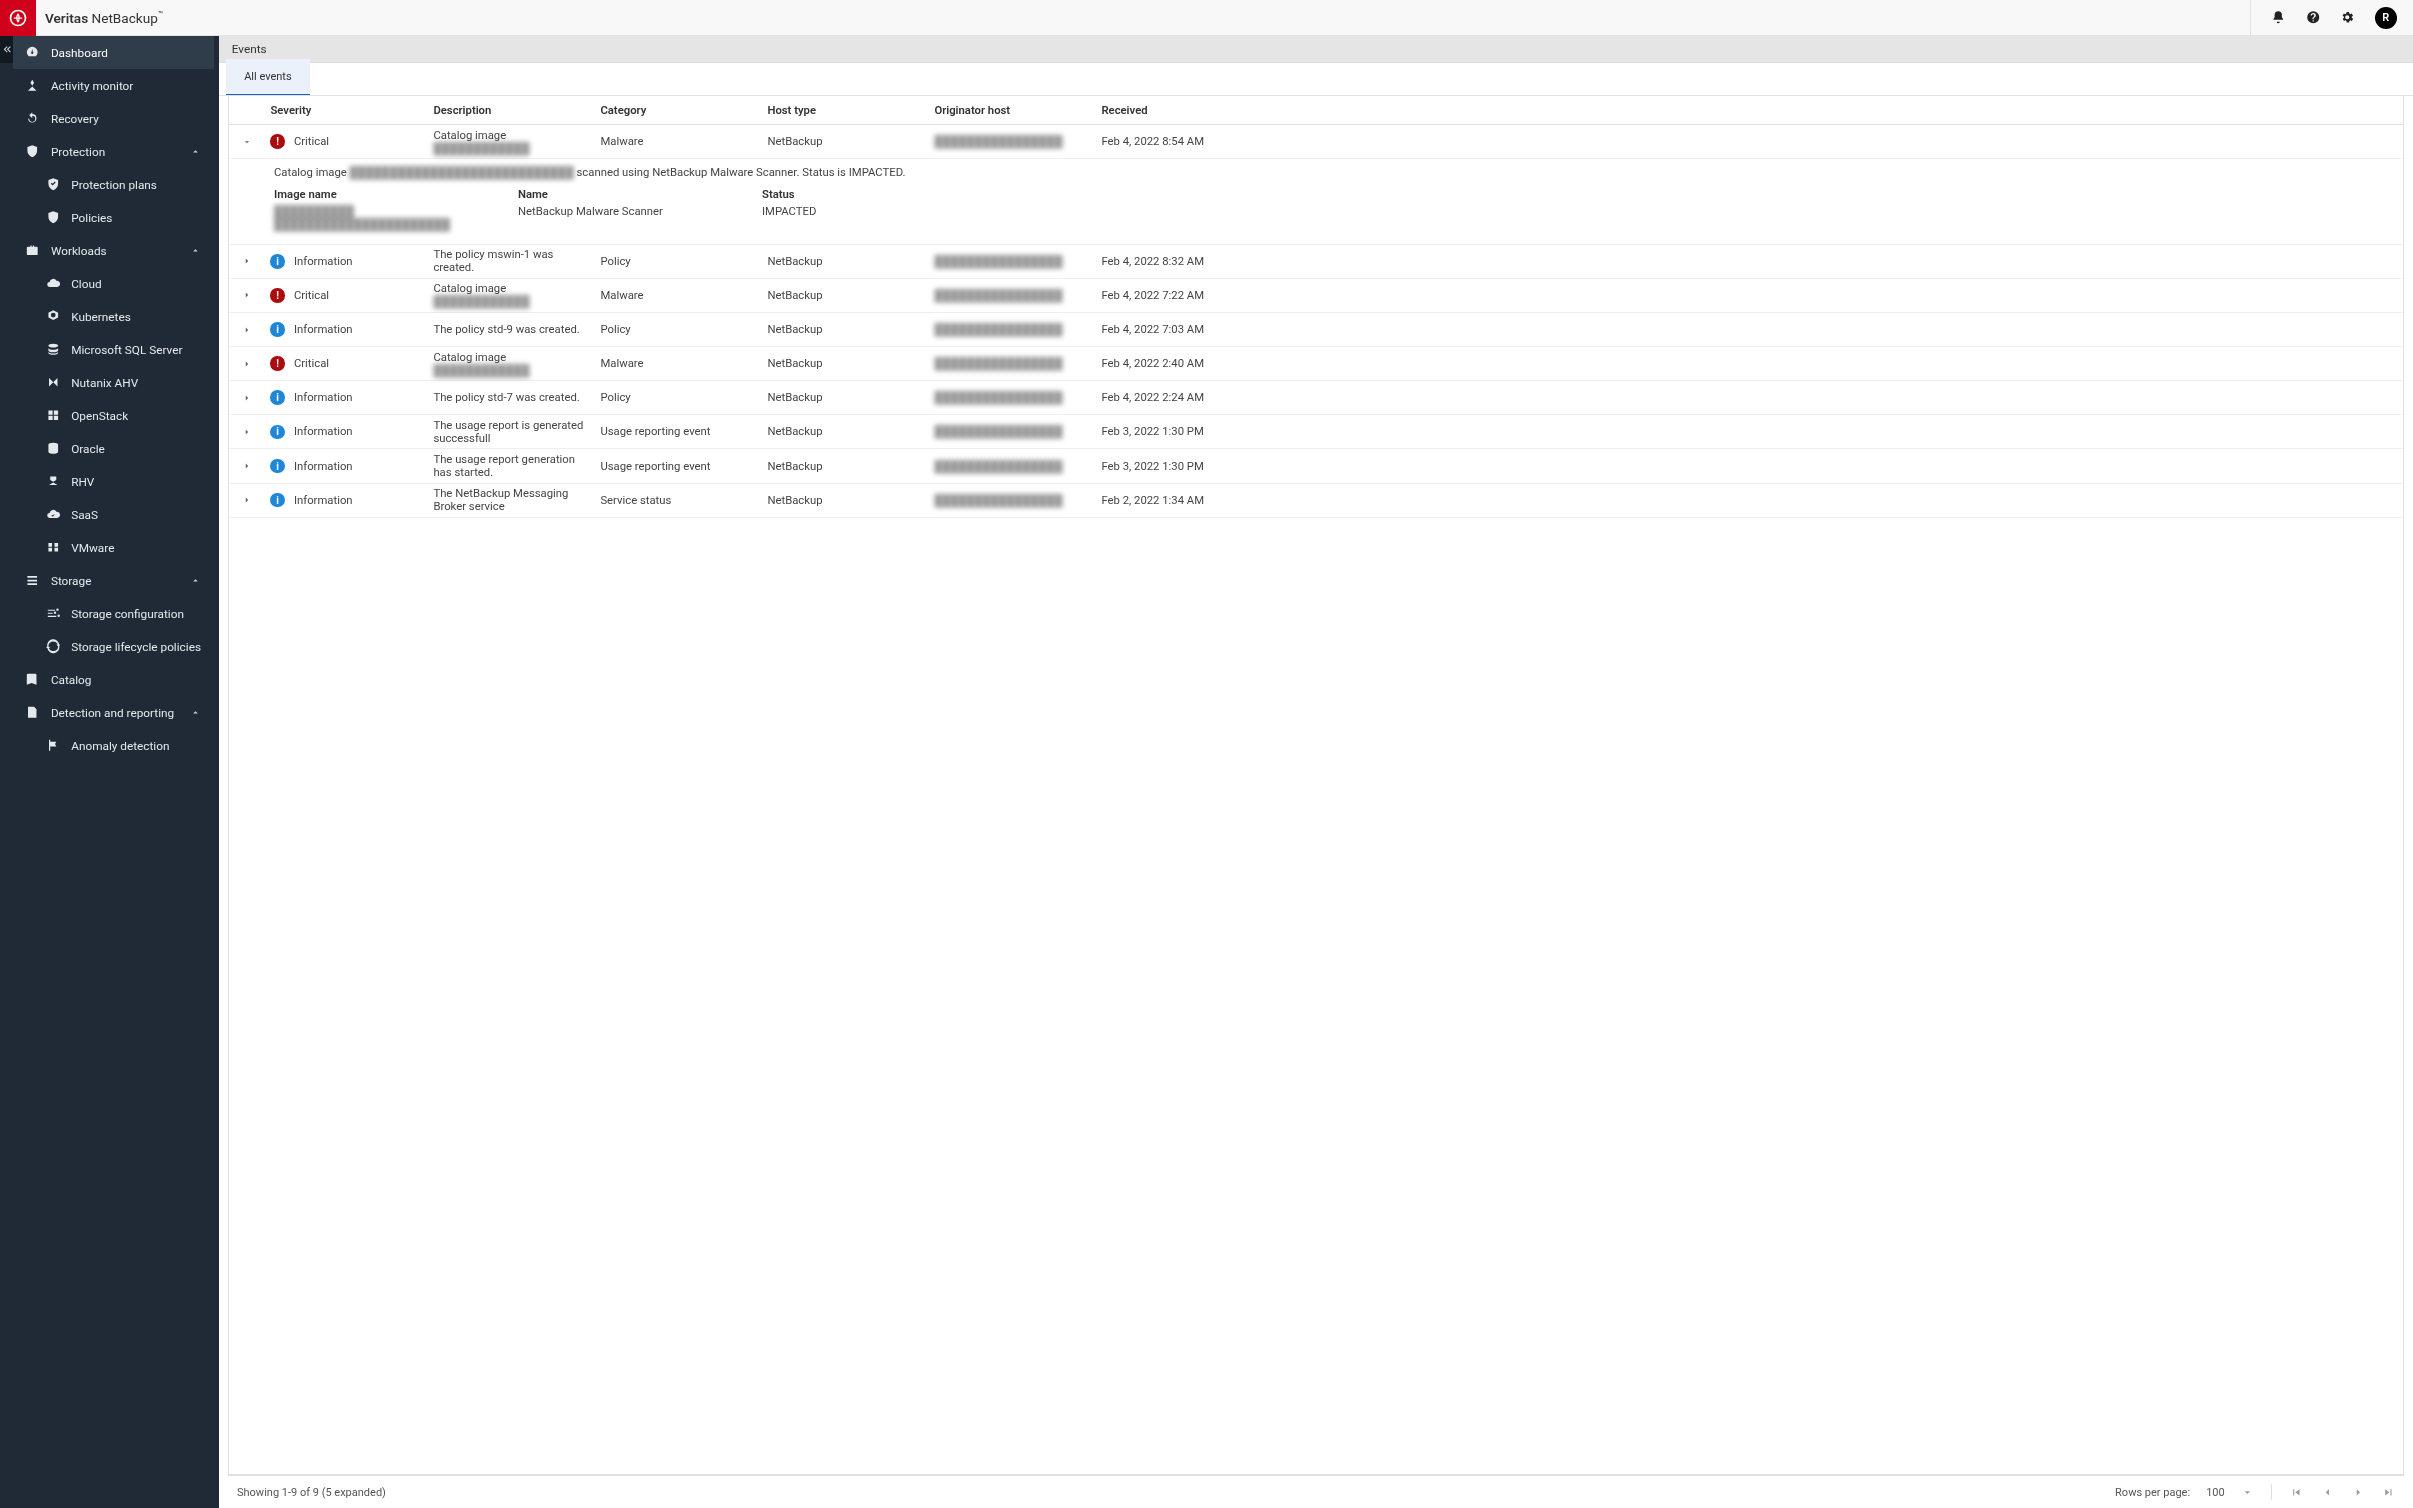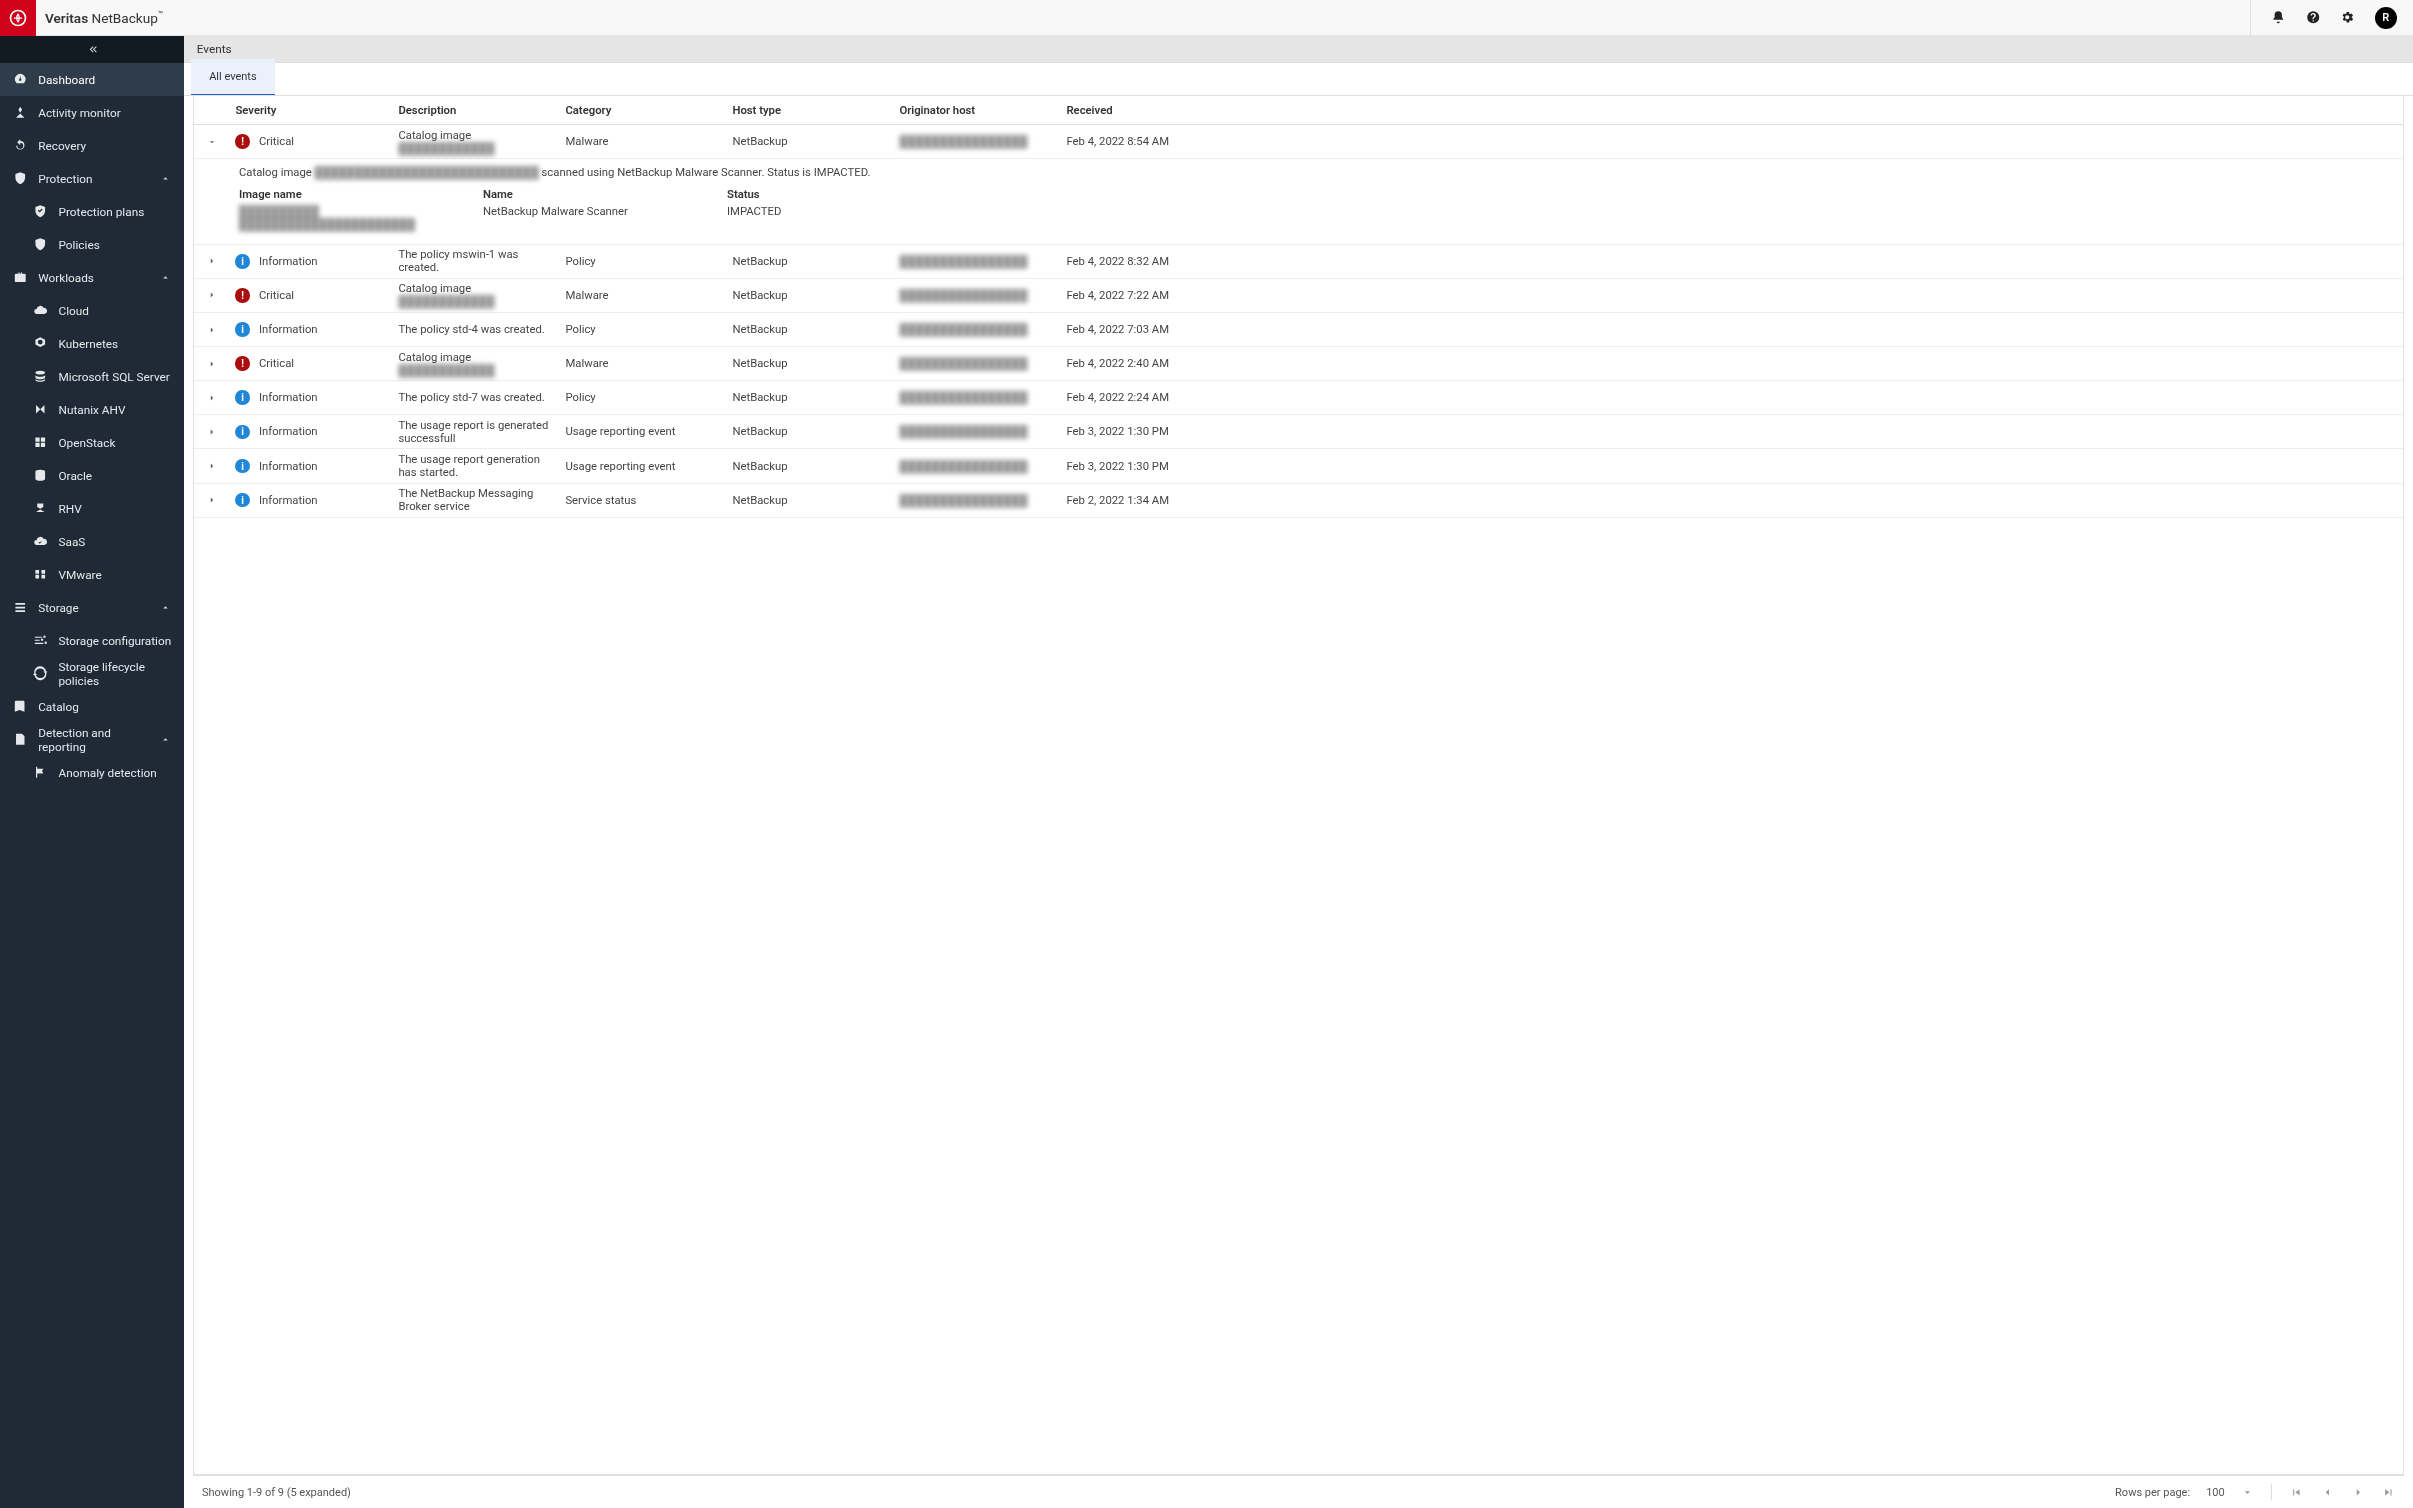--- a/index.html
+++ b/index.html
@@ -32,25 +32,25 @@
 .topbar-spacer { flex: 1; }
 .topbar-icons { display: flex; align-items: center; gap: 20px; padding-right: 16.3px; border-left: 0.9px solid #e0e0e0; height: 100%; padding-left: 20px; }
 .topbar-icons .icon { width: 14.5px; height: 14.5px; cursor: pointer; fill: #222; }
 .avatar { width: 22px; height: 22px; border-radius: 50%; background: #000; color: #fff; display: flex; align-items: center; justify-content: center; font-size: 11px; font-weight: 600; cursor: pointer; }
 
 
 .body { flex: 1; display: flex; min-height: 0; }
 
 
 .sidebar {
-  width: 184px;
+  width: 219px;
   background: #1f2a36;
   color: #cfd5db;
   display: flex;
-  flex-direction: column;
+  flex-direction: row;
   font-size: 11.8px;
   overflow-y: auto;
 }
 .sidebar .collapse-row {
   height: 27px;
   background: #111921;
   display: flex; align-items: center; justify-content: center;
   cursor: pointer;
 }
 .sidebar .collapse-row svg { width: 12.7px; height: 12.7px; fill: #cfd5db; }
@@ -469,21 +469,21 @@
       <div class="expand-cell">
                 <svg viewBox="0 0 24 24">
                   <path d="M9 6l6 6-6 6z"></path>
                 </svg>
               </div>
       <div>
                 <span class="sev-icon sev-info">i</span>
                 <span>Information</span>
               </div>
       <div>
-                <span>The policy std-4 was created.</span>
+                <span>The policy std-9 was created.</span>
               </div>
       <div>Policy</div>
       <div>NetBackup</div>
       <div>
                 <span class="blur">████████████████</span>
               </div>
       <div>Feb 4, 2022 7:03 AM</div>
     </div>
             <div class="trow">
       <div class="expand-cell">

